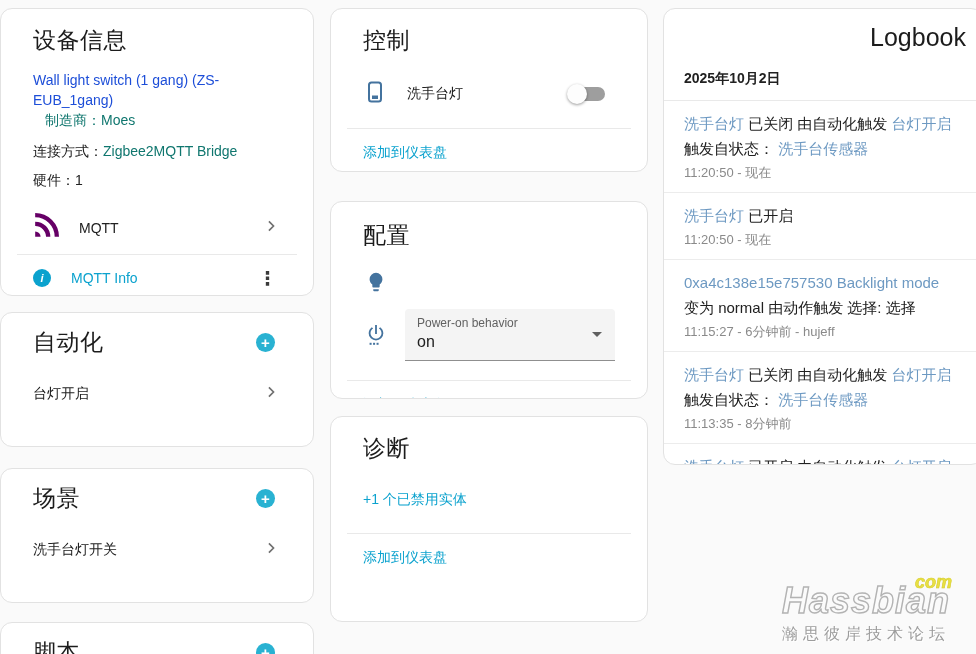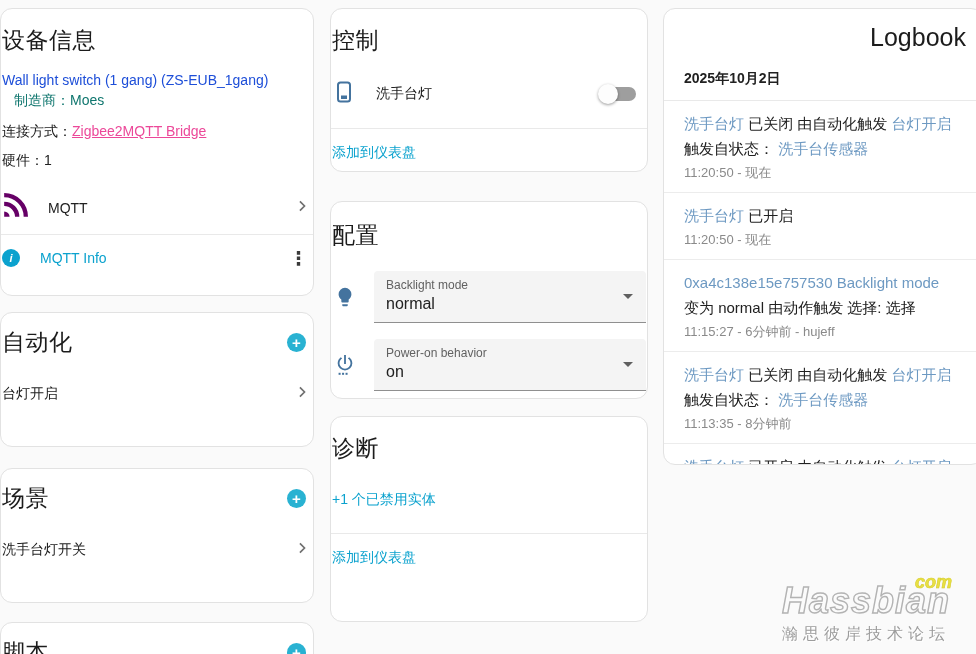--- a/index.html
+++ b/index.html
@@ -9,39 +9,39 @@
     background:#fafafa; overflow:hidden;
   }
   .col { position:absolute; top:8px; }
   #col1 { left:0; width:314px; }
   #col2 { left:330px; width:318px; }
   #col3 { left:663px; width:320px; }
   .card {
     background:#fff; border:1px solid #e2e2e2; border-radius:12px;
     overflow:hidden; position:relative;
   }
-  .card-pad { padding:14px 1px; }
+  .card-pad { padding:14px 32px; }
   .card-title { font-size:23px; font-weight:500; color:#1c1c1c; letter-spacing:.5px; }
   .title-row { display:flex; align-items:center; justify-content:space-between; }
   .plus-btn {
     width:19px; height:19px; border-radius:50%; background:#29b2d2; color:#fff;
     font-size:15px; font-weight:700; line-height:19px; text-align:center; cursor:pointer;
     margin-right:6px;
   }
   .divider-full { border-top:1px solid #e9e9e9; margin:0 -16px; }
   .link { color:#0ba2ce; font-size:14px; font-weight:500; cursor:pointer; }
   .chev { flex:0 0 auto; }
   .item-row { display:flex; align-items:center; margin-top:24px; cursor:pointer; }
   .item-label { font-size:14px; color:#212121; flex:1; }
 
   
   .dev-line { font-size:14px; color:#1d4ed8; line-height:20px; }
   .dev-sub  { font-size:14px; color:#0f766e; line-height:20px;margin-left:12px; }
   .dev-conn { font-size:14px; color:#212121; margin-top:13px; }
-  .dev-conn a, .conn-link { color:#ec4899; text-decoration:underline; cursor:pointer; }
+  .dev-conn a, .conn-link { color:#0f766e; cursor:pointer; }
   .dev-hw { font-size:14px; color:#212121; margin-top:11px; }
   .mqtt-row { display:flex; align-items:center; margin-top:16px; height:44px; cursor:pointer; }
   .mqtt-label { font-size:14px; color:#212121; margin-left:20px; flex:1; }
   .info-row { display:flex; align-items:center; height:46px; cursor:pointer; }
   .info-icon {
     width:18px; height:18px; border-radius:50%; background:#0ba2ce; color:#fff;
     font-size:11px; font-weight:700; text-align:center; line-height:18px; font-style:italic;
   }
   .info-label { font-size:14px; font-weight:500; color:#0ba2ce; margin-left:20px; flex:1; }
   .kebab { font-size:19px; color:#3a3a3a; font-weight:700; padding:0 4px; cursor:pointer; }
@@ -200,25 +200,20 @@
     </div>
 
     <div class="card card-pad" style="height:198px; margin-bottom:17px;">
       <div class="card-title" style="margin-top:4px;">配置</div>
       <div class="cfg-row" style="margin-top:20px;">
         <span class="cfg-icon">
           <svg width="22" height="22" viewBox="0 0 24 24">
               <path fill="#44739e" d="M12,2A7,7 0 0,1 19,9C19,11.38 17.81,13.47 16,14.74V17A1,1 0 0,1 15,18H9A1,1 0 0,1 8,17V14.74C6.19,13.47 5,11.38 5,9A7,7 0 0,1 12,2M9,21V20H15V21A1,1 0 0,1 14,22H10A1,1 0 0,1 9,21Z"></path>
             </svg>
         </span>
-        <div class="field">
-          <div class="flabel">Backlight mode</div>
-          <div class="fvalue">normal</div>
-          <span class="caret"></span>
-        </div>
       </div>
       <div class="cfg-row">
         <span class="cfg-icon">
           <svg width="22" height="22" viewBox="0 0 24 24" fill="#44739e">
             <path d="M16.56,3.44L15.11,4.89C16.84,5.94 18,7.83 18,10A6,6 0 0,1 12,16A6,6 0 0,1 6,10C6,7.83 7.16,5.94 8.88,4.88L7.44,3.44C5.36,4.88 4,7.28 4,10A8,8 0 0,0 12,18A8,8 0 0,0 20,10C20,7.28 18.64,4.88 16.56,3.44M13,1H11V11H13V1Z"></path>
             <rect x="5" y="20.5" width="2.2" height="2.2"></rect>
               <rect x="8.8" y="20.5" width="2.2" height="2.2"></rect>
               <rect x="12.6" y="20.5" width="2.2" height="2.2"></rect>
           </svg>
         </span>

